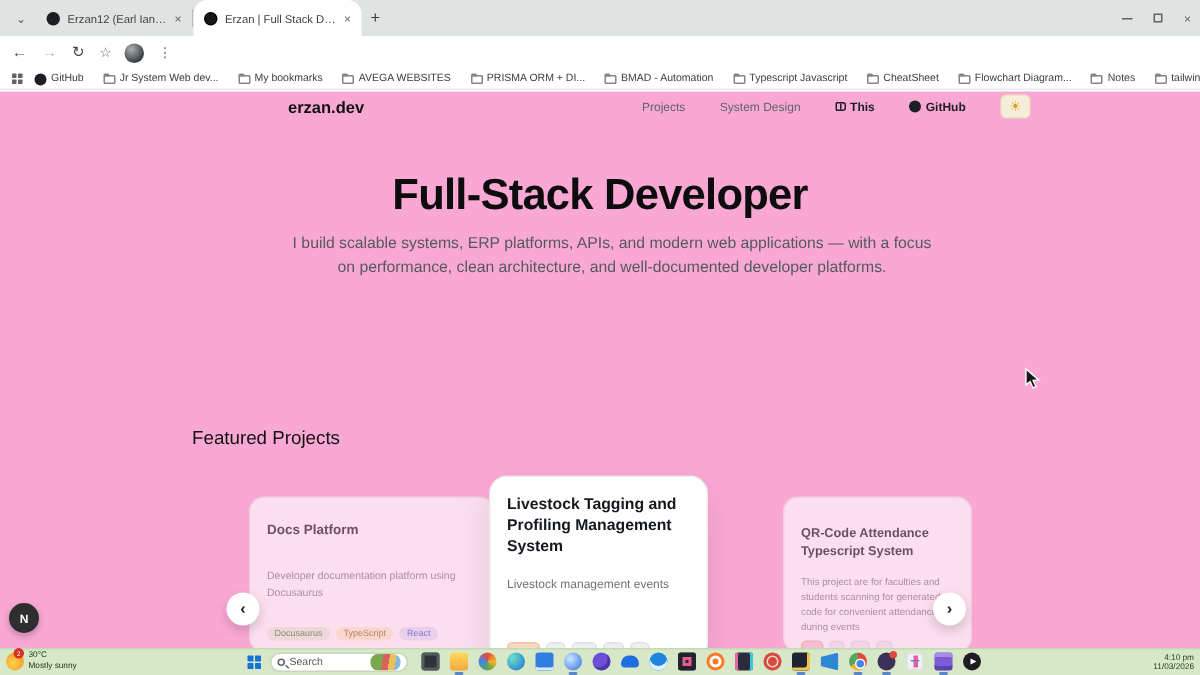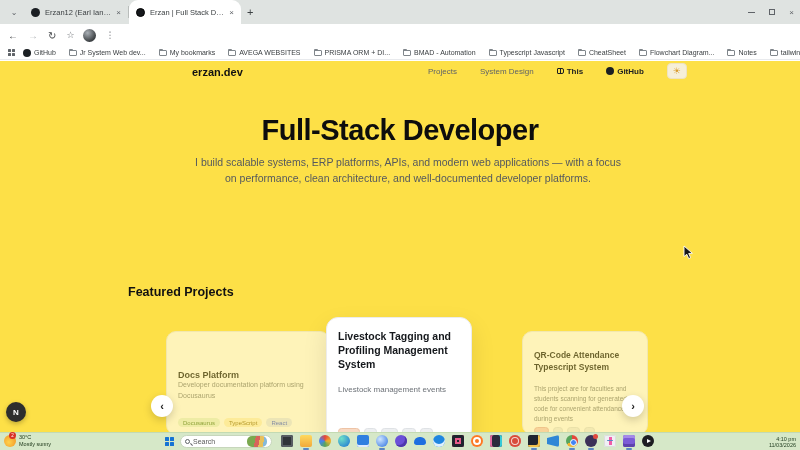--- a/index.html
+++ b/index.html
@@ -37,38 +37,38 @@
   .apps-ic { display:grid; grid-template-columns:3px 3px; grid-gap:1px; margin-right:8px; }
   .apps-ic i { width:3px; height:3px; background:#5f6368; border-radius:0.5px; }
   .bm { display:flex; align-items:center; gap:3px; margin-right:13px; white-space:nowrap; }
   .folder-ic { width:8px; height:6px; border:1px solid #80868b; border-radius:1px; position:relative; flex:0 0 auto; }
   .folder-ic::before { content:''; position:absolute; top:-2px; left:-1px; width:4px; height:2px; background:#80868b; border-radius:1px 1px 0 0; }
   .gh-dot { width:8px; height:8px; border-radius:50%; background:#1b1f23; flex:0 0 auto; }
   .bm-spacer { flex:1; }
   .bm-divider { width:1px; height:9px; background:#dadce0; margin-right:8px; }
 
   
-  .page { position:absolute; top:61px; left:0; right:0; bottom:18px; background:#fde047; overflow:hidden; }
+  .page { position:absolute; top:61px; left:0; right:0; bottom:18px; background:#f9a8d4; overflow:hidden; }
   .site-logo { position:absolute; left:192px; top:5px; font-size:11px; font-weight:800; color:#111; }
   .site-nav { position:absolute; left:428px; top:2px; display:flex; align-items:center; gap:23px; }
   .nav-link { font-size:8px; color:#5f6368; }
   .nav-link.strong { color:#1c1e21; font-weight:700; display:flex; align-items:center; gap:3px; }
   .book-ic { width:7px; height:6px; border:1px solid #1c1e21; border-radius:1px 2px 2px 1px; position:relative; }
   .book-ic::before { content:''; position:absolute; left:2px; top:0; bottom:0; width:1px; background:#1c1e21; }
   .gh-small { width:8px; height:8px; border-radius:50%; background:#1b1f23; }
   .theme-toggle { width:20px; height:16px; background:#f6efd8; border:1px solid #eee3c2; border-radius:4px; display:flex; align-items:center; justify-content:center; color:#d89a2b; font-size:9px; }
 
   .hero-title { position:absolute; top:53px; left:0; right:0; text-align:center; font-size:29px; font-weight:800; letter-spacing:-0.5px; color:#0d0d0d; }
   .hero-sub { position:absolute; top:93px; left:16px; right:0; text-align:center; font-size:10.5px; line-height:1.55; color:#55595e; }
   .hero-btns { position:absolute; top:127px; left:0; right:0; display:flex; justify-content:center; gap:9px; }
   .btn { font-size:9px; font-weight:700; border-radius:7px; padding:7px 14px; }
   .btn.primary { background:#0d0d0d; color:#fff; }
   .btn.secondary { background:#fff; color:#1c1e21; border:1px solid #e0e0e0; }
 
-  .featured-h2 { position:absolute; left:88px; top:224px; font-size:12.5px; font-weight:700; color:#111;padding-left:40px; }
+  .featured-h2 { position:absolute; left:88px; top:224px; font-size:12.5px; font-weight:400; color:#111;padding-left:40px; }
 
   .card { position:absolute; background:#fff; border:1px solid #ececec; border-radius:10px; }
   .card.side { opacity:0.62; }
   .card.center { border-radius:12px; box-shadow:0 10px 24px rgba(0,0,0,0.10); z-index:2; }
   .card-title { position:absolute; left:11px; right:10px; font-weight:700; color:#15181c; }
   .card-desc { position:absolute; left:11px; right:10px; color:#7a7f85; }
   .tag-row { position:absolute; left:11px; display:flex; gap:4px; }
   .tag { font-size:6px; padding:1.5px 5px; border-radius:6px; white-space:nowrap; }
   .tag.green { background:#e6f4df; color:#4a7c2f; }
   .tag.yellow { background:#fdf3cc; color:#8a6d1a; }
@@ -242,21 +242,21 @@
 
     <div class="hero-title">Full-Stack Developer</div>
     <div class="hero-sub">
       <div>I build scalable systems, ERP platforms, APIs, and modern web applications — with a focus</div>
       <div>on performance, clean architecture, and well-documented developer platforms.</div>
     </div>
 
     <div class="featured-h2">Featured Projects</div>
 
     <div class="card side" style="left:166px; top:270px; width:164px; height:104px;">
-      <div class="card-title" style="top:16px; font-size:9px;margin-top:22px;">Docs Platform</div>
+      <div class="card-title" style="top:16px; font-size:9px;">Docs Platform</div>
       <div class="card-desc" style="top:48px; font-size:7px; line-height:1.5;">
         <div>Developer documentation platform using</div>
         <div>Docusaurus</div>
       </div>
       <div class="tag-row" style="top:86px;">
         <span class="tag green">Docusaurus</span>
         <span class="tag yellow">TypeScript</span>
         <span class="tag blue">React</span>
       </div>
     </div>

